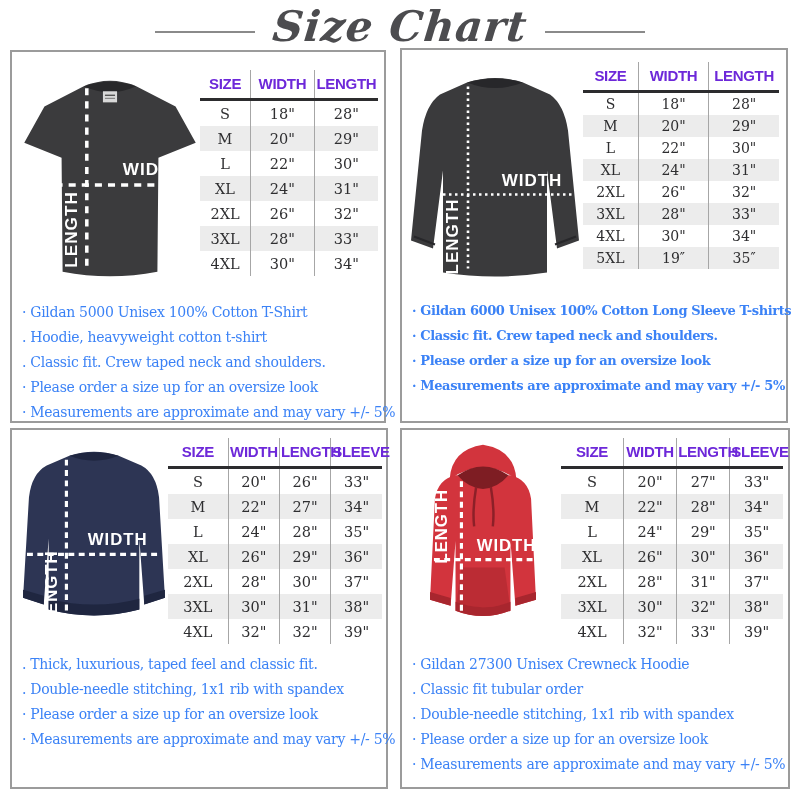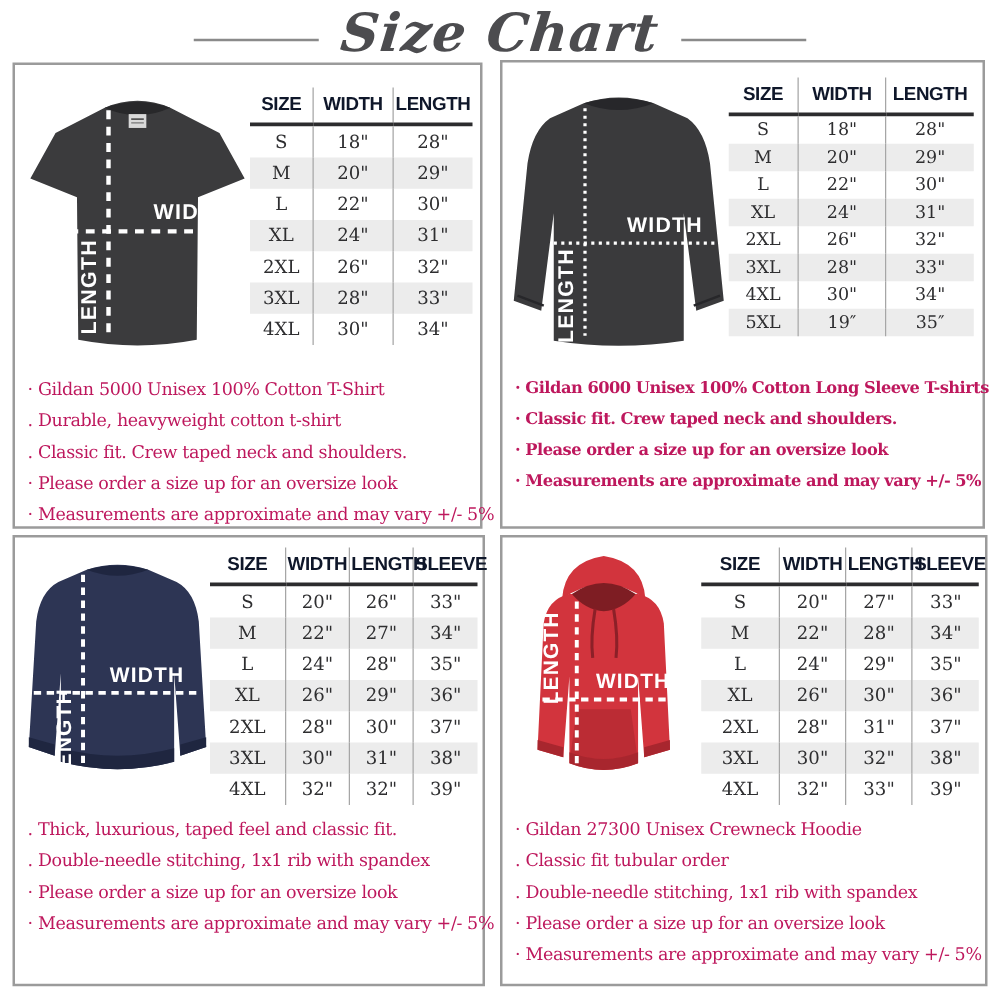--- a/index.html
+++ b/index.html
@@ -34,35 +34,35 @@
   .measure { stroke:#ffffff; fill:none; }
 
   
   .table-wrap { position:absolute; }
   .q1 .table-wrap { right:6px; top:18px; width:178px; }
   .q2 .table-wrap { right:7px; top:12px; width:196px; }
   .q3 .table-wrap { right:4px; top:8px;  width:214px; }
   .q4 .table-wrap { right:5px; top:8px;  width:222px; }
 
   table { border-collapse:collapse; width:100%; table-layout:fixed; }
-  th { font-family:"Liberation Sans", sans-serif; font-weight:bold; font-size:15px; color:#0f172a;
+  th { font-family:"Liberation Sans", sans-serif; font-weight:bold; font-size:15px; color:#6d28d9;
        letter-spacing:-0.3px; padding:5px 1px 6px; border-bottom:3px solid #2c2c2e; text-align:center; }
   td { font-family:"DejaVu Serif", serif; font-size:14.5px; color:#2e2e30; text-align:center;
        padding:4.5px 1px; }
   .q2 td { padding:3px 1px; font-size:14px; }
   th:not(:first-child), td:not(:first-child) { border-left:1px solid #a6a6a6; }
   th:first-child, td:first-child { width:27%; }
   tbody tr:nth-child(even) td { background:#ececec; }
 
   
   .bullets { position:absolute; left:10px; right:2px; margin:0; padding:0; list-style:none; }
   .q1 .bullets, .q2 .bullets { top:248px; }
   .q3 .bullets, .q4 .bullets { top:222px; }
   .bullets li { font-family:"DejaVu Serif", serif; font-size:14px; letter-spacing:-0.3px;
-                color:#be185d; line-height:25px; white-space:nowrap; }
+                color:#3b82f6; line-height:25px; white-space:nowrap; }
   .q2 .bullets li { font-weight:bold; font-size:13px; letter-spacing:-0.4px; }
 </style>
 </head>
 <body>
 
 <div class="page">
 
   <header class="title-row">
     <span class="title-rule"></span>
     <h1>Size Chart</h1>
@@ -126,21 +126,21 @@
             <tr>
               <td>4XL</td>
               <td>30"</td>
               <td>34"</td>
             </tr>
           </tbody>
         </table>
       </div>
     <ul class="bullets">
         <li>· Gildan 5000 Unisex 100% Cotton T-Shirt</li>
-        <li>. Durable, heavyweight cotton t-shirt</li>
+        <li>. Hoodie, heavyweight cotton t-shirt</li>
         <li>. Classic fit. Crew taped neck and shoulders.</li>
         <li>· Please order a size up for an oversize look</li>
         <li>· Measurements are approximate and may vary +/- 5%</li>
       </ul>
   </section>
 
   <section class="quad q2" style="--garment: #3a3a3c; --garment-dark: #27272a;">
     <div class="garment">
       <svg viewBox="0 0 182 235">
         <path class="body-fill" d="M63,22 Q91,13 119,22 L146,34 Q160,44 164,70 L175,180 L153,188 L143,110 L143,212 Q91,220 39,212 L39,110 L29,188 L7,180 L18,70 Q22,44 36,34 Z"></path>

